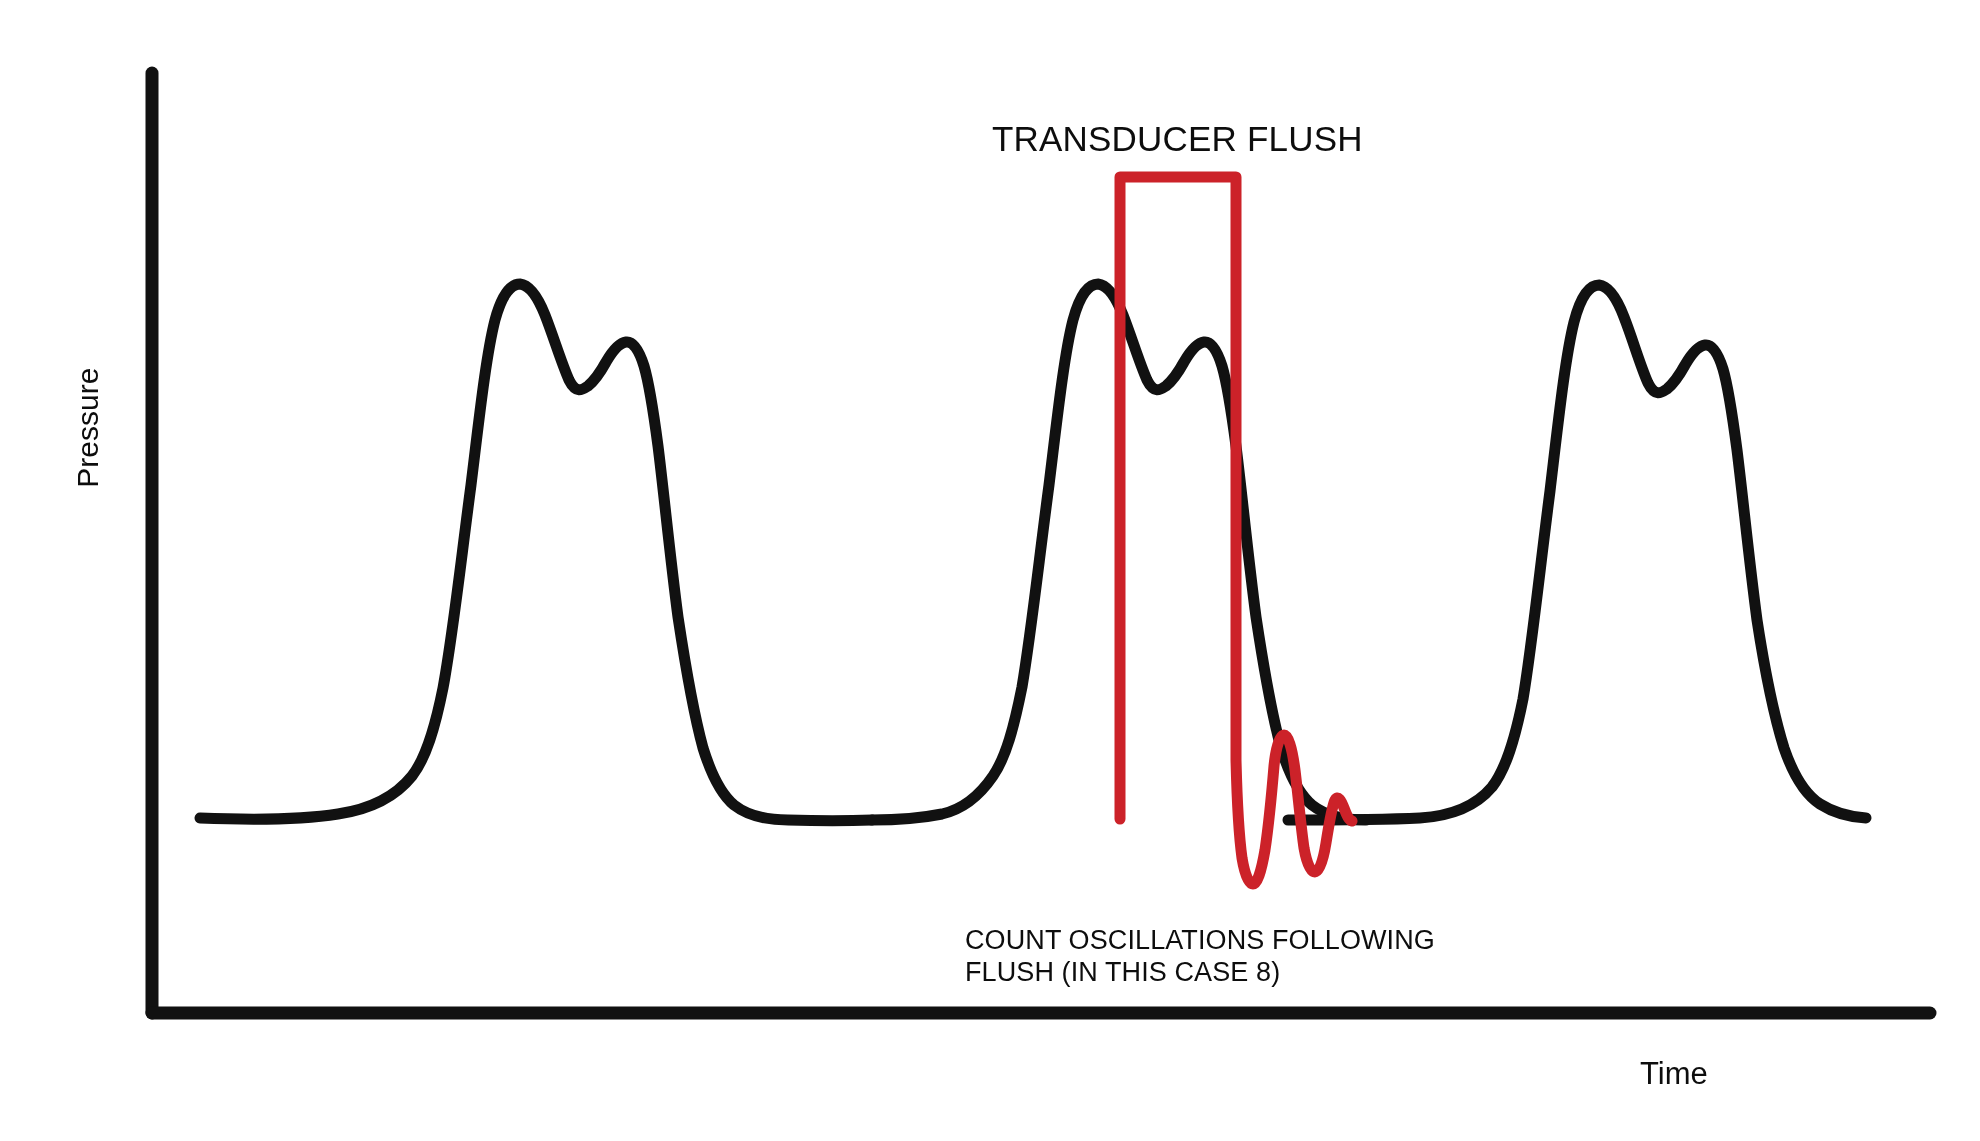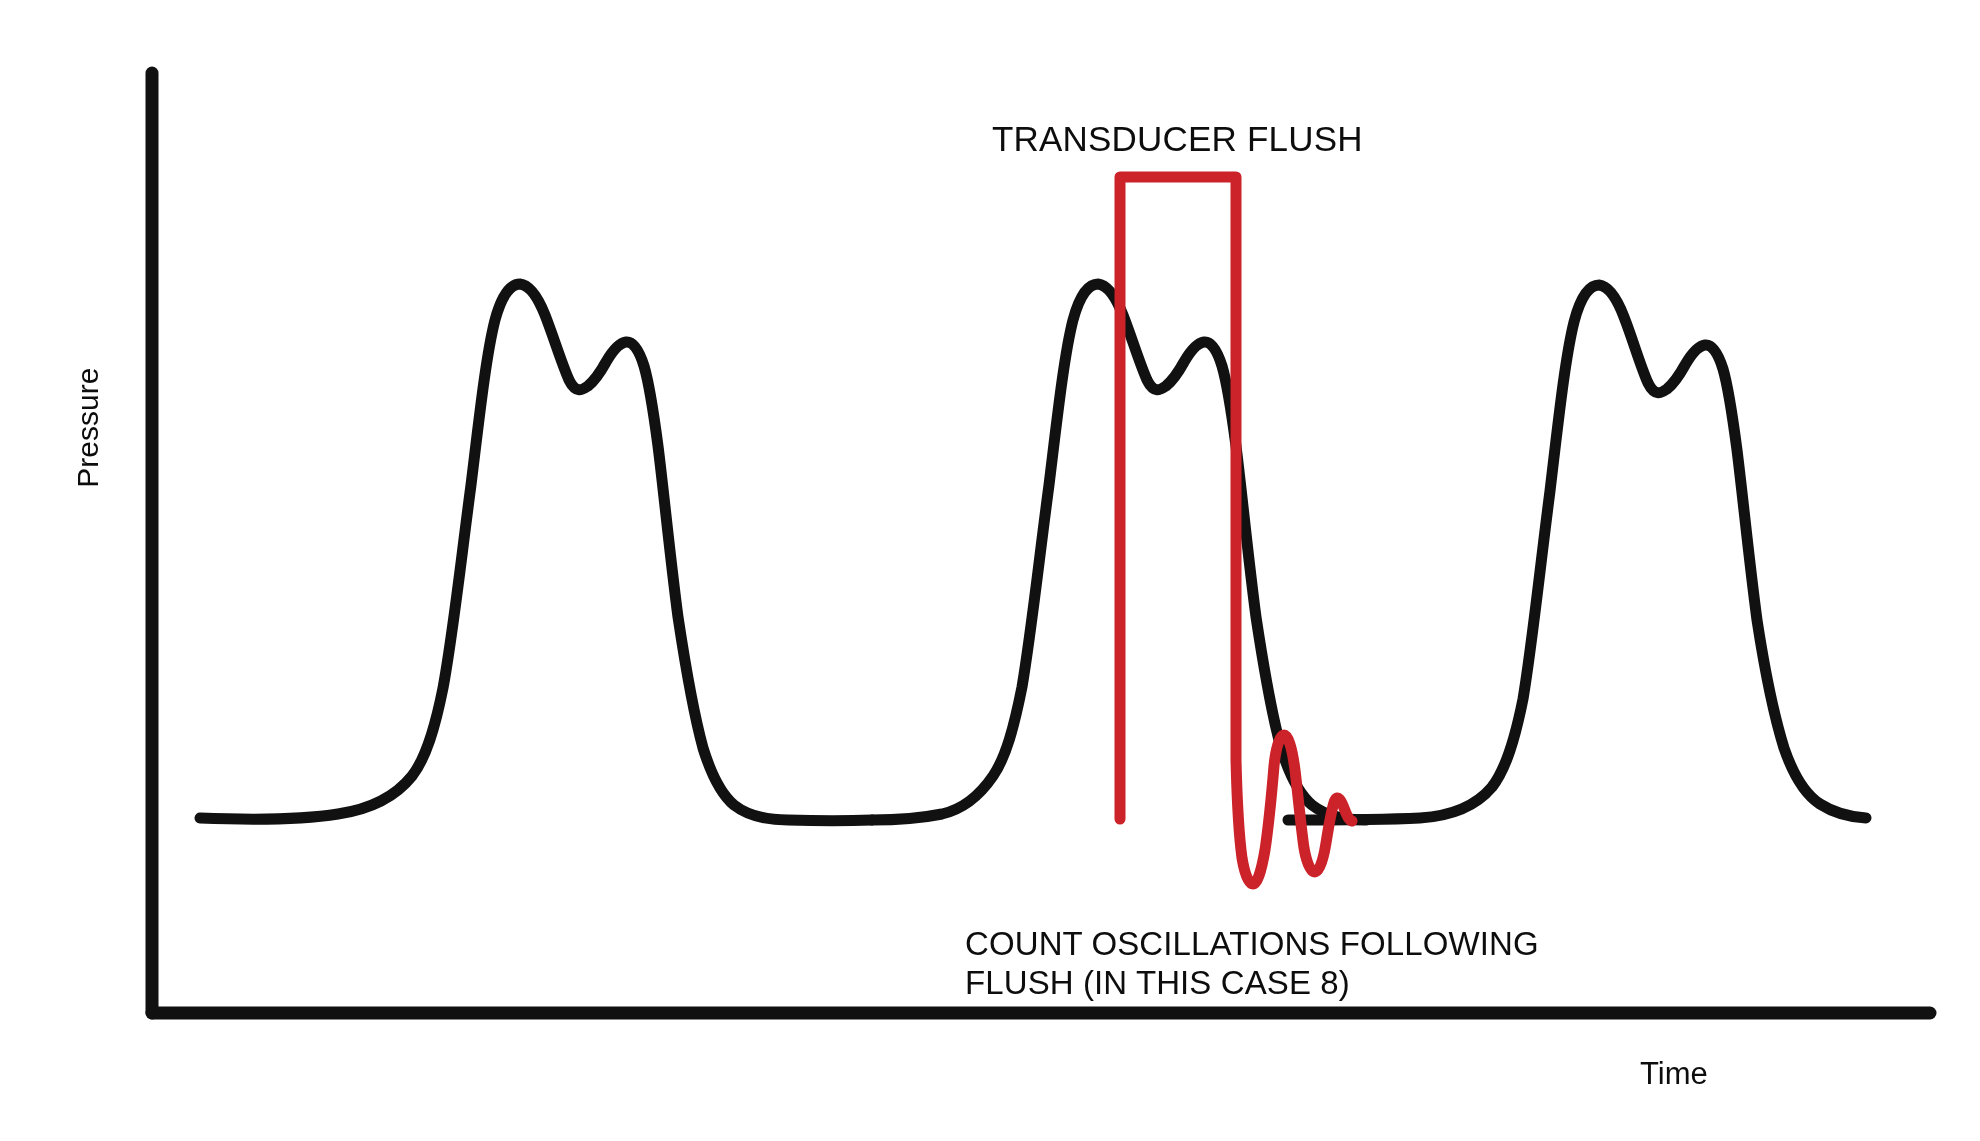--- a/index.html
+++ b/index.html
@@ -35,21 +35,21 @@
   }
   #label-transducer-flush {
     left: 992px;
     top: 118px;
     font-size: 35px;
     letter-spacing: 0.2px;
   }
   #label-count-oscillations {
     left: 965px;
     top: 925px;
-    font-size: 33px;
+    font-size: 27px;
     letter-spacing: 0.1px;
   }
   #label-pressure {
     left: -12px;
     top: 410px;
     width: 200px;
     text-align: center;
     font-size: 30px;
     transform: rotate(-90deg);
     transform-origin: center center;

